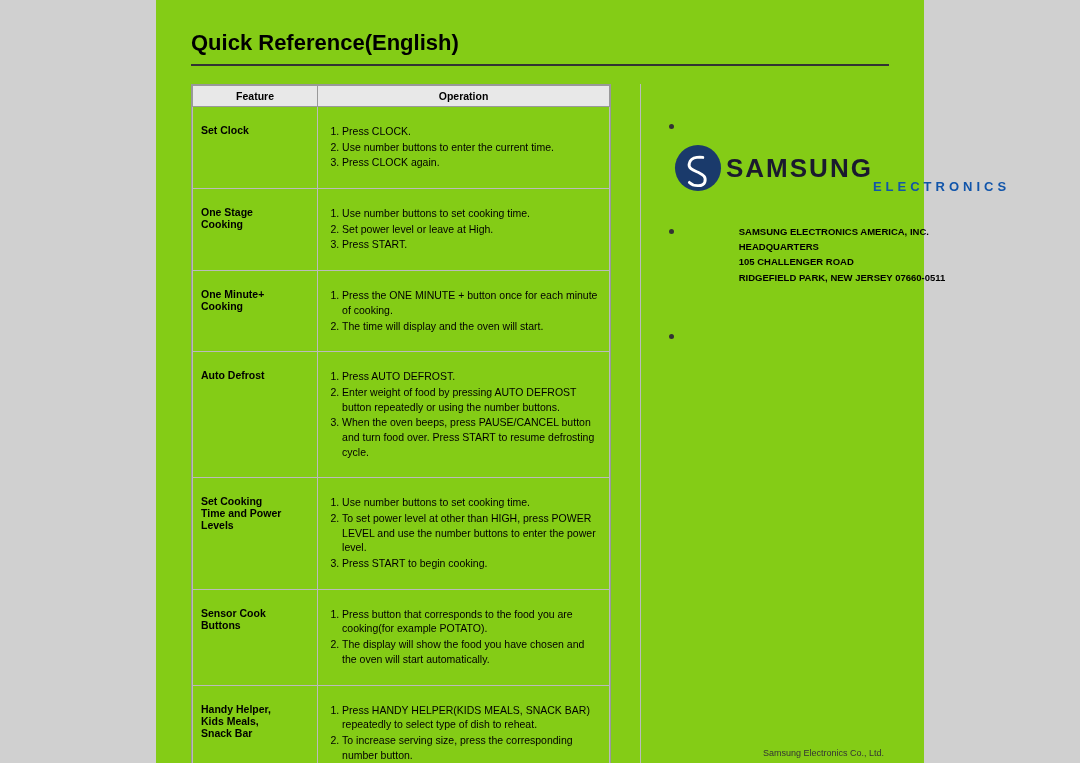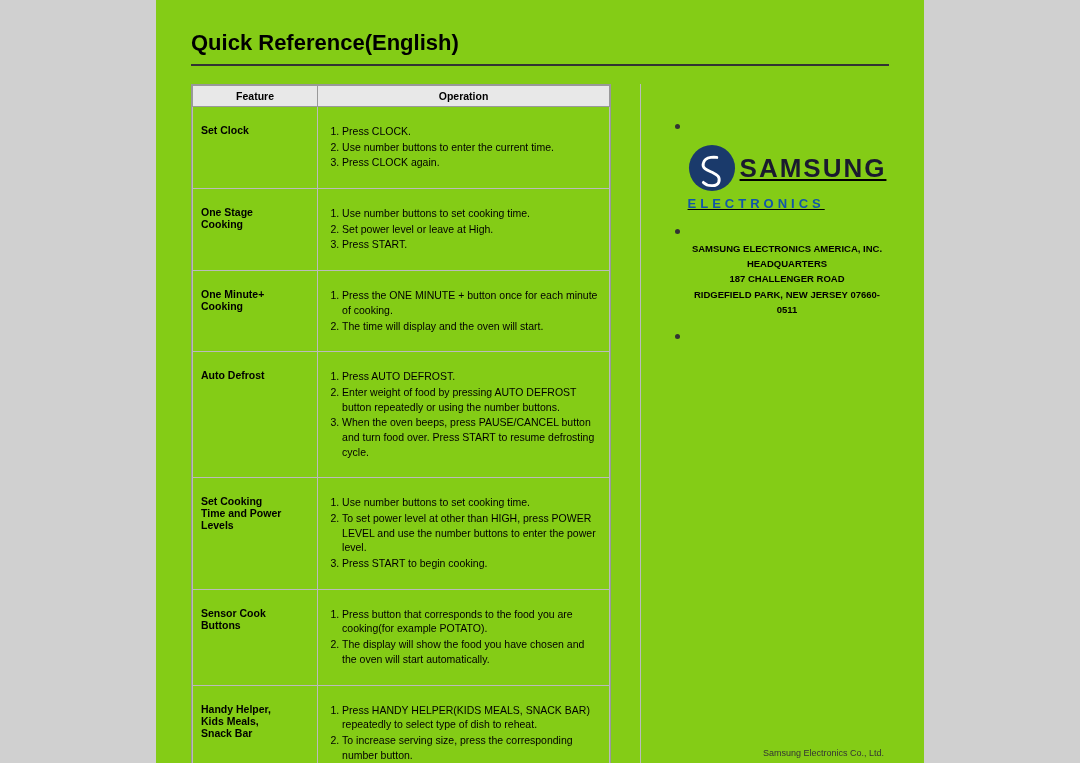--- a/index.html
+++ b/index.html
@@ -81,24 +81,23 @@
       padding: 0;
     }
     td.operation ol li {
       margin-bottom: 1px;
       line-height: 1.4;
     }
 
     
     .samsung-logo-area {
       display: flex;
-      flex-direction: column;
-      align-items: flex-start;
+      flex-direction: row;
+      align-items: flex-end;
       margin-top: 20px;
-      text-decoration: underline;
     }
     .samsung-logo {
       display: flex;
       align-items: center;
       gap: 0;
       margin-bottom: 2px;
     }
     .samsung-s-shape {
       width: 48px;
       height: 48px;
@@ -112,21 +111,20 @@
       font-family: Arial Black, sans-serif;
     }
     .electronics-text {
       font-size: 13px;
       letter-spacing: 4px;
       color: #1155aa;
       font-weight: bold;
       margin-top: 2px;
     }
     .company-info {
-      text-align: center;
       font-size: 9.5px;
       font-weight: bold;
       margin-top: 20px;
       line-height: 1.6;
     }
     .footer-info {
       text-align: right;
       font-size: 9px;
       color: #333;
       line-height: 1.5;
@@ -245,21 +243,21 @@
                 <path d="M30 14 C30 14 18 12 16 20 C14 26 22 28 26 30 C30 32 34 34 32 40 C30 45 20 44 16 40" stroke="white" stroke-width="3" fill="none" stroke-linecap="round"></path>
               </svg>
               <span class="samsung-text-logo">SAMSUNG</span>
             </div>
             <div class="electronics-text">ELECTRONICS</div>
           </div>
 
           <div class="company-info" style="margin-top:30px;">
             <div>SAMSUNG ELECTRONICS AMERICA, INC.</div>
             <div>HEADQUARTERS</div>
-            <div>187 CHALLENGER ROAD</div>
+            <div>105 CHALLENGER ROAD</div>
             <div>RIDGEFIELD PARK, NEW JERSEY 07660-0511</div>
           </div>
         </div>
       </div>
 
       <div class="footer-info" style="margin-top:auto; text-align:right; align-self:flex-end; padding-right:5px;">
         <div>Samsung Electronics Co., Ltd.</div>
         <div>March. 2002</div>
         <div>Printed in Korea</div>
       </div>

